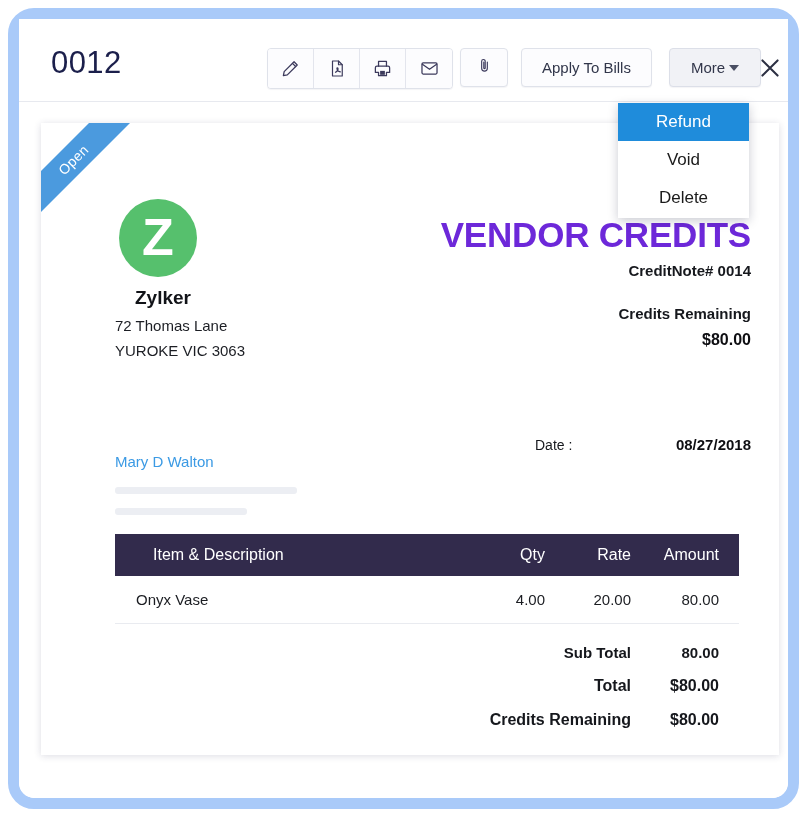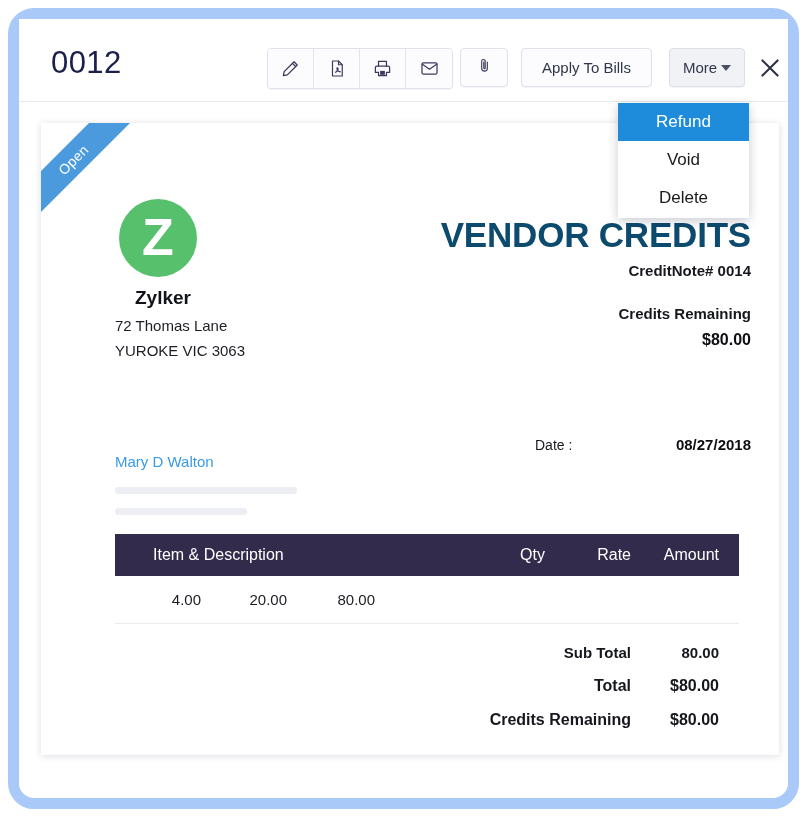--- a/index.html
+++ b/index.html
@@ -113,21 +113,21 @@
     color: #31364a;
     cursor: pointer;
     white-space: nowrap;
   }
 
   .more-btn {
     position: absolute;
     left: 650px;
     top: 29px;
     height: 39px;
-    width: 76px;
+    width: 92px;
     display: flex;
     align-items: center;
     justify-content: center;
     gap: 4px;
     border: 1px solid #dcdfe8;
     border-radius: 4px;
     background: #f1f2f6;
     box-shadow: 0 1px 1px rgba(30,35,70,0.05);
     font-size: 15px;
     color: #31364a;
@@ -247,21 +247,21 @@
     font-size: 15px;
     color: #1c1e24;
   }
 
   .title {
     position: absolute;
     right: 28px;
     top: 92px;
     font-size: 35px;
     font-weight: bold;
-    color: #0c4a6e;
+    color: #6d28d9;
     letter-spacing: -0.2px;
   }
   .creditnote {
     position: absolute;
     right: 28px;
     top: 139px;
     font-size: 15px;
     font-weight: bold;
     color: #16181d;
   }
@@ -491,20 +491,21 @@
       <div class="date-value">08/27/2018</div>
 
       <div class="table">
         <div class="thead">
           <div class="th-item">Item &amp; Description</div>
           <div class="th-qty">Qty</div>
           <div class="th-rate">Rate</div>
           <div class="th-amt">Amount</div>
         </div>
         <div class="trow">
+          <div class="td-item">Onyx Vase</div>
           <div class="td-qty">4.00</div>
           <div class="td-rate">20.00</div>
           <div class="td-amt">80.00</div>
         </div>
       </div>
 
       <div class="totals">
         <div class="total-row">
           <div class="lbl">Sub Total</div>
           <div class="val">80.00</div>

